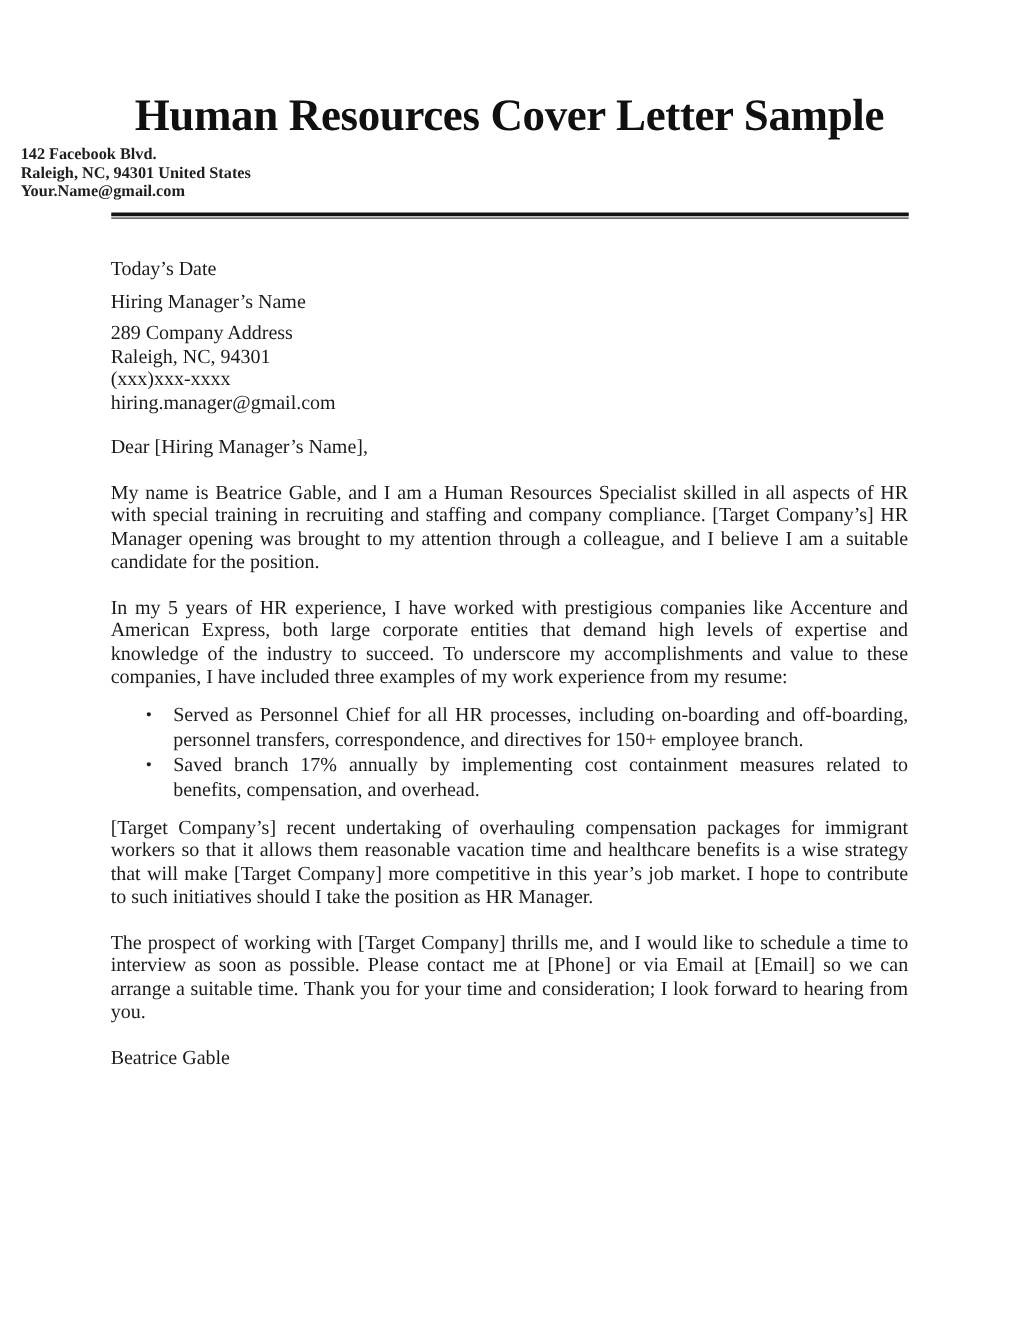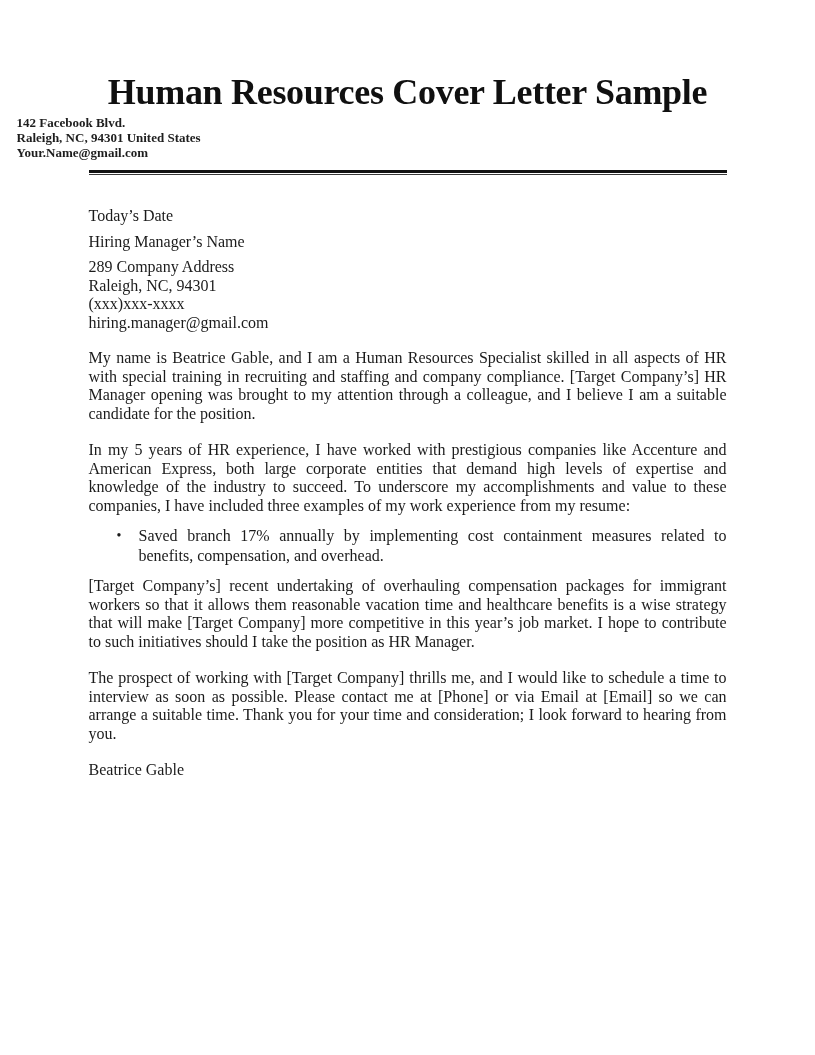--- a/index.html
+++ b/index.html
@@ -113,26 +113,28 @@
     <p class="tight">Today’s Date</p>
     <p class="tight">Hiring Manager’s Name</p>
 
     <p class="addr">
       <span>289 Company Address</span><br>
       <span>Raleigh, NC, 94301</span><br>
       <span>(xxx)xxx-xxxx</span><br>
       <span>hiring.manager@gmail.com</span>
     </p>
 
+    <p>Dear [Hiring Manager’s Name],</p>
 
     <p>My name is Beatrice Gable, and I am a Human Resources Specialist skilled in all aspects of HR with special training in recruiting and staffing and company compliance. [Target Company’s] HR Manager opening was brought to my attention through a colleague, and I believe I am a suitable candidate for the position.</p>
 
     <p>In my 5 years of HR experience, I have worked with prestigious companies like Accenture and American Express, both large corporate entities that demand high levels of expertise and knowledge of the industry to succeed. To underscore my accomplishments and value to these companies, I have included three examples of my work experience from my resume:</p>
 
     <ul>
+      <li>Served as Personnel Chief for all HR processes, including on-boarding and off-boarding, personnel transfers, correspondence, and directives for 150+ employee branch.</li>
       <li>Saved branch 17% annually by implementing cost containment measures related to benefits, compensation, and overhead.</li>
     </ul>
 
     <p>[Target Company’s] recent undertaking of overhauling compensation packages for immigrant workers so that it allows them reasonable vacation time and healthcare benefits is a wise strategy that will make [Target Company] more competitive in this year’s job market. I hope to contribute to such initiatives should I take the position as HR Manager.</p>
 
     <p>The prospect of working with [Target Company] thrills me, and I would like to schedule a time to interview as soon as possible. Please contact me at [Phone] or via Email at [Email] so we can arrange a suitable time. Thank you for your time and consideration; I look forward to hearing from you.</p>
 
     <p>Beatrice Gable</p>
 
   </main>

